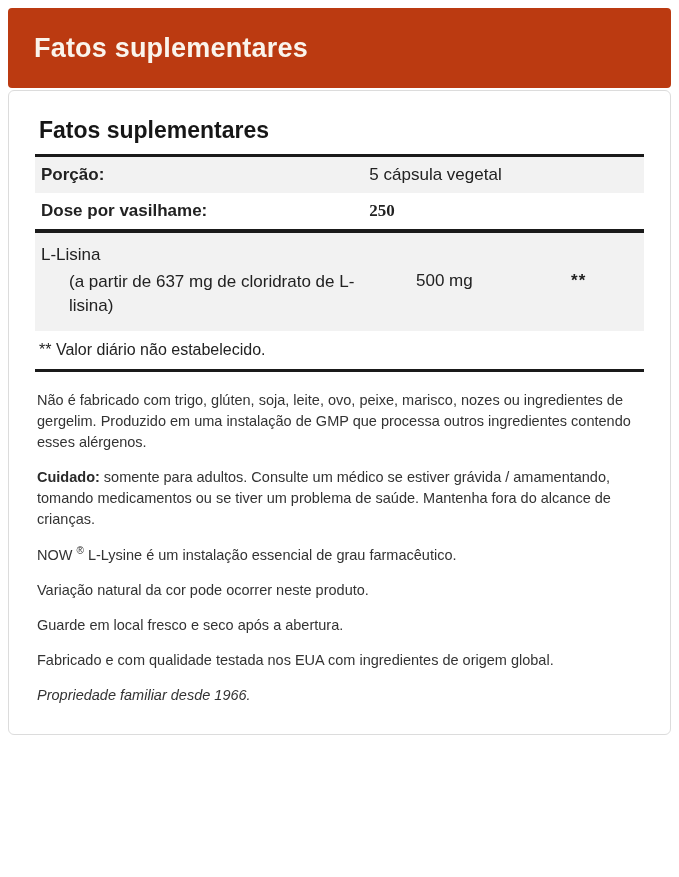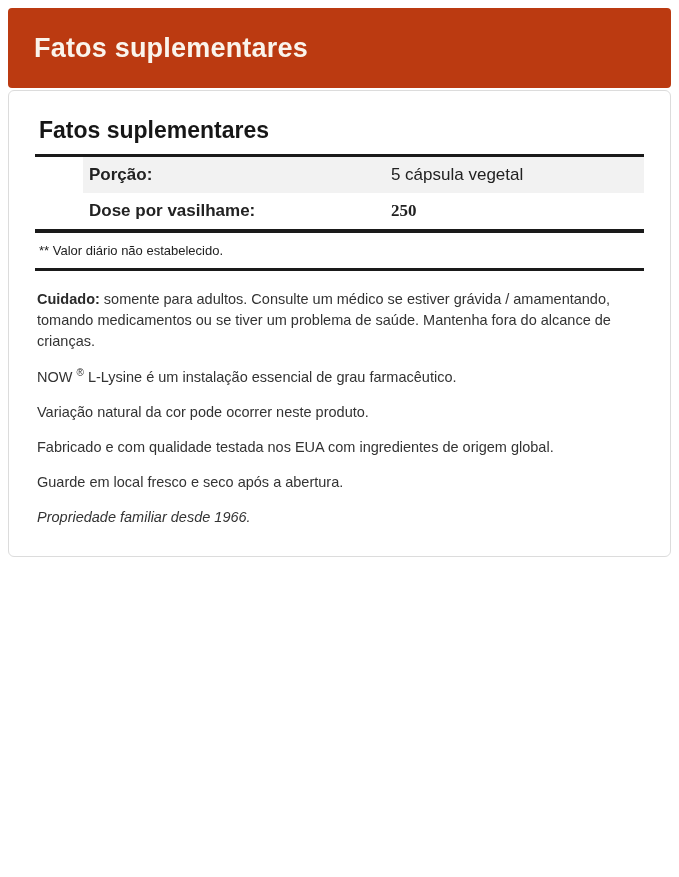--- a/index.html
+++ b/index.html
@@ -44,21 +44,20 @@
   .rule-3 { height: 3px; }
   .rule-4 { height: 4px; }
   
   .serving-row {
     display: grid;
     grid-template-columns: 55% 45%;
     align-items: center;
     min-height: 36px;
     font-size: 17px;
     padding: 4px 6px;
-    margin-left: 48px;
   }
   .shaded { background: #f2f2f2; }
   .cell-label { font-weight: bold; color: #222; }
   .cell-value { color: #222; }
   .cell-value.bold { font-weight: bold; font-family: Liberation Serif, serif; }
   
   .col-headers {
     display: grid;
     grid-template-columns: 55% 150px 1fr;
     align-items: center;
@@ -79,21 +78,21 @@
     align-items: center;
     padding: 10px 6px 12px 6px;
     font-size: 17px;
     color: #222;
   }
   .ing-name { line-height: 1.45; }
   .ing-detail { padding-left: 28px; line-height: 1.45; margin-top: 2px; }
   .ing-amount { text-align: center; }
   .ing-dv { text-align: center; font-weight: 600; letter-spacing: 1px; }
   .footnote {
-    font-size: 13px;
+    font-size: 16px;
     color: #222;
     margin: 10px 0 10px 4px;
   }
   
   .paras { margin-top: 18px; }
   .para {
     font-size: 14.5px;
     color: #333;
     line-height: 1.45;
     margin: 0 2px 14px 2px;
@@ -124,38 +123,47 @@
     </div>
 
     <div class="serving-row">
       <span class="cell-label">Dose por vasilhame:</span>
       <span class="cell-value bold">250</span>
     </div>
 
 
     <div class="rule rule-4"></div>
 
+    <div class="ingredient-row shaded">
+      <div>
+        <div class="ing-name">L-Lisina</div>
+        <div class="ing-detail">(a partir de 637 mg de cloridrato de L-lisina)</div>
+      </div>
+      <div class="ing-amount">500 mg</div>
+      <div class="ing-dv">**</div>
+    </div>
 
     <p class="footnote">** Valor diário não estabelecido.</p>
 
     <div class="rule rule-3"></div>
 
     <div class="paras">
 
 
+      <p class="para">Não é fabricado com trigo, glúten, soja, leite, ovo, peixe, marisco, nozes ou ingredientes de gergelim. Produzido em uma instalação de GMP que processa outros ingredientes contendo esses alérgenos.</p>
 
       <p class="para"><strong class="lead">Cuidado:</strong> <span>somente para adultos. Consulte um médico se estiver grávida / amamentando, tomando medicamentos ou se tiver um problema de saúde. Mantenha fora do alcance de crianças.</span></p>
 
       <p class="para"><span>NOW</span> <span class="reg-mark">®</span> <span>L-Lysine é um instalação essencial de grau farmacêutico.</span></p>
 
       <p class="para">Variação natural da cor pode ocorrer neste produto.</p>
 
+      <p class="para">Guarde em local fresco e seco após a abertura.</p>
+
       <p class="para">Fabricado e com qualidade testada nos EUA com ingredientes de origem global.</p>
-
-      <p class="para">Guarde em local fresco e seco após a abertura.</p>
 
       <p class="para italic">Propriedade familiar desde 1966.</p>
 
     </div>
 
   </section>
 
 </div>
 
 </body></html>

